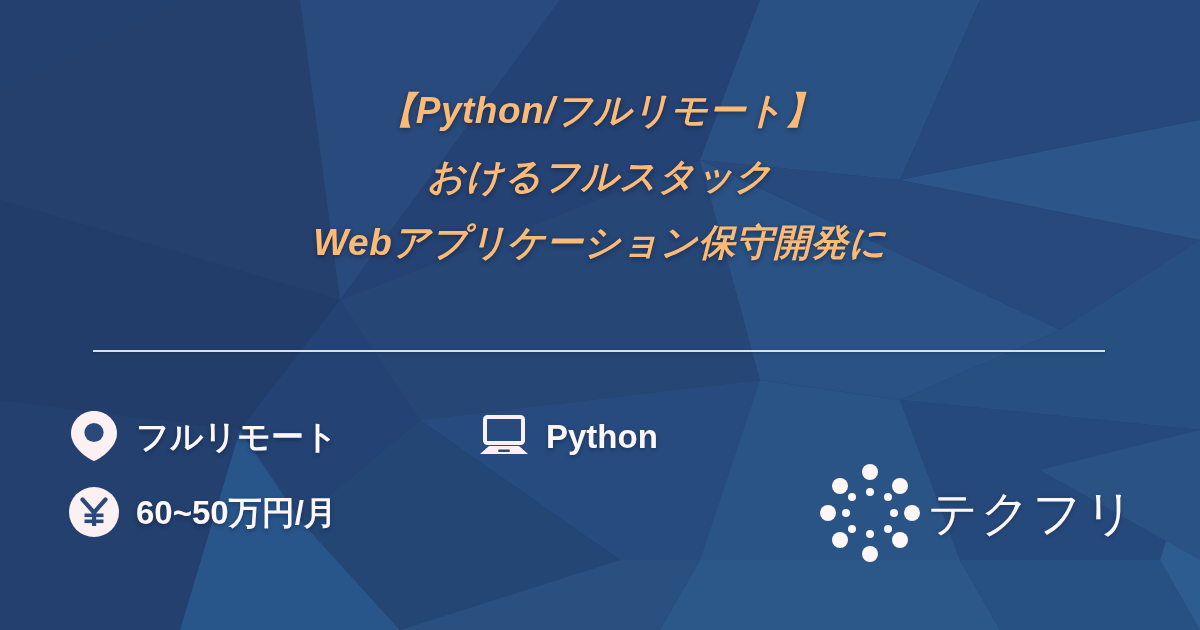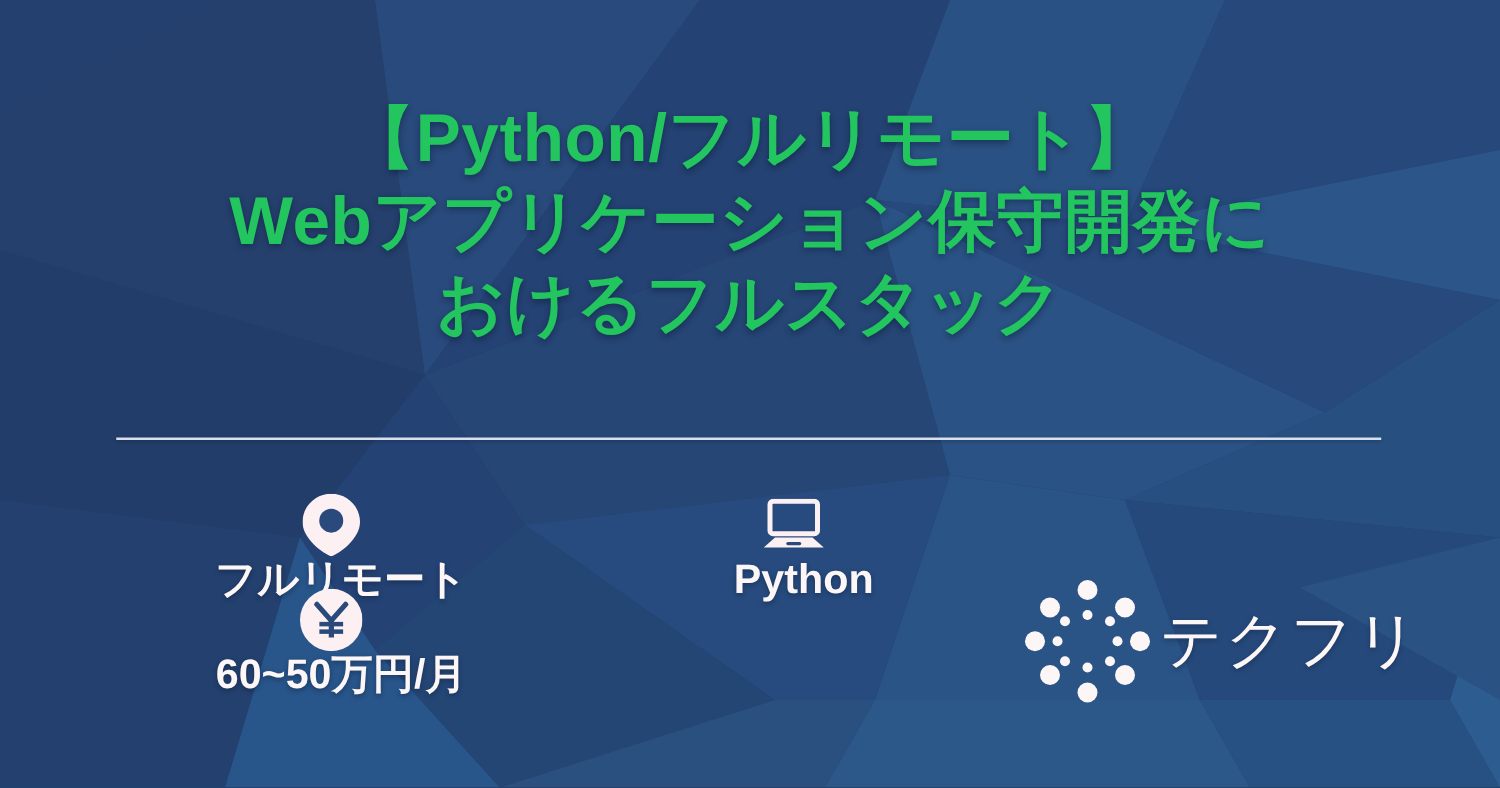--- a/index.html
+++ b/index.html
@@ -15,47 +15,48 @@
   .bg-poly{position:absolute;inset:0;width:1200px;height:630px;display:block;}
 
   
   .title-wrap{
     position:absolute;left:0;right:0;top:78px;
     text-align:center;
     z-index:5;
   }
   .title-line{
     display:block;
-    color:#22c55e;
-    font-size:54px;
+    color:#fdba74;
+    font-size:37px;
     line-height:66px;
     font-weight:700;
     letter-spacing:0.5px;
     text-shadow:0 2px 5px rgba(8,20,44,0.45);
     white-space:nowrap;
+    font-style:italic;
   }
 
   
   .divider{
     position:absolute;left:93px;top:350px;width:1012px;height:2px;
     background:#e9ecf3;opacity:.92;
     box-shadow:0 1px 3px rgba(10,22,48,.35);
     z-index:4;
   }
 
   
   .meta{
     position:absolute;left:68px;top:398px;width:760px;
     z-index:6;
   }
   .meta-row{
     display:flex;align-items:center;
     height:76px;
   }
-  .meta-cell{display:flex;align-items:center;flex-direction:column;}
+  .meta-cell{display:flex;align-items:center;}
   .meta-cell.col1{width:410px;}
   .meta-cell.col2{width:330px;}
   .ic{
     flex:0 0 auto;display:flex;align-items:center;justify-content:center;
     width:52px;height:52px;margin-right:16px;
   }
   .meta-text{
     color:#fdf6f7;font-size:33px;font-weight:700;line-height:1;
     white-space:nowrap;
     text-shadow:0 2px 4px rgba(8,20,44,0.4);
@@ -114,22 +115,22 @@
       <polygon points="660,630 700,560 960,560 1000,630" fill="#2b5889"></polygon>
       <polygon points="1000,630 960,560 1160,560 1200,630" fill="#275182"></polygon>
       <polygon points="1160,560 1200,430 1200,630" fill="#2d5c90"></polygon>
       <polygon points="0,0 180,0 0,90" fill="#23406f"></polygon>
       <polygon points="1040,470 1200,430 1200,560" fill="#2a5384"></polygon>
     </g>
   </svg>
 
   <div class="title-wrap">
     <span class="title-line">【Python/フルリモート】</span>
+    <span class="title-line">おけるフルスタック</span>
     <span class="title-line">Webアプリケーション保守開発に</span>
-    <span class="title-line">おけるフルスタック</span>
   </div>
 
   <div class="divider"></div>
 
   <div class="meta">
 
     <div class="meta-row">
 
       <div class="meta-cell col1">
         <span class="ic">

